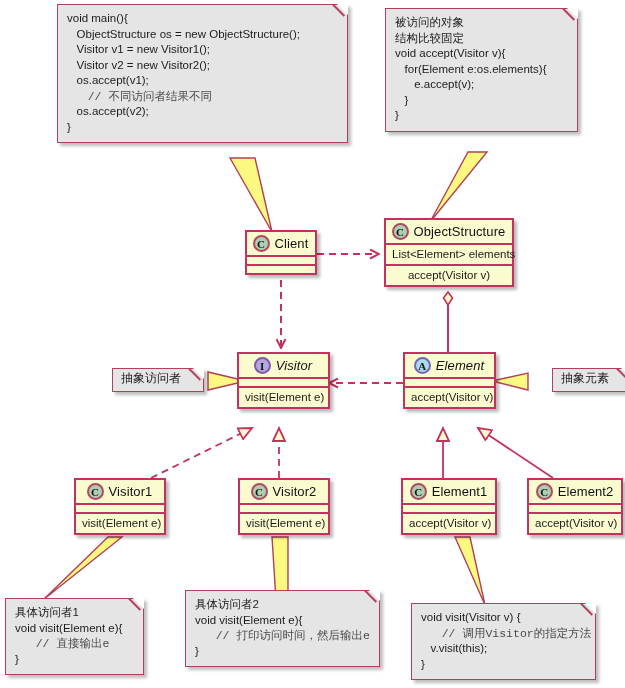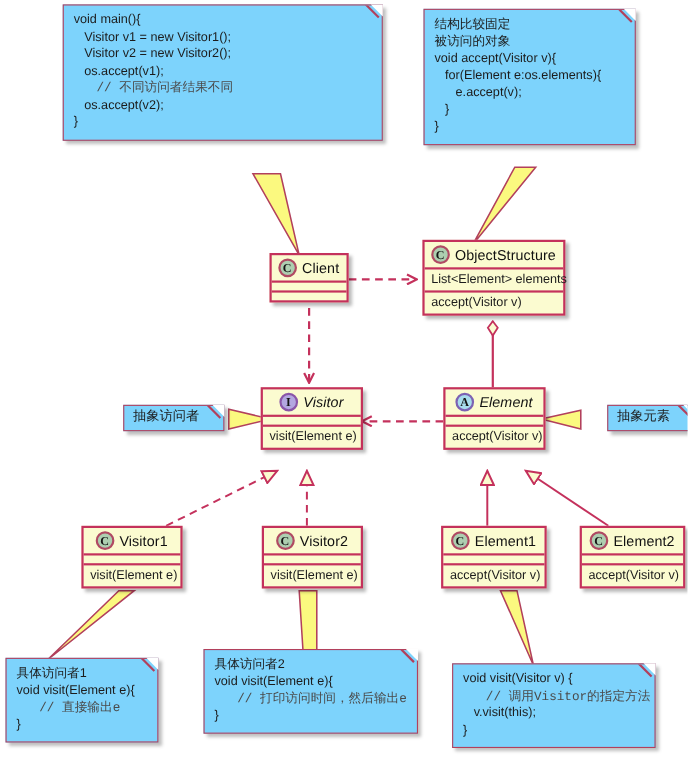--- a/index.html
+++ b/index.html
@@ -51,20 +51,21 @@
   }
   .uml-empty {
     height: 7px;
   }
   .uml-row {
     padding: 2px 6px 3px 6px;
     font-size: 11.5px;
     color: #1b1b1b;
     white-space: nowrap;
     line-height: 14px;
+    text-align: center;
   }
   .uml-name {
     font-size: 13px;
     color: #111111;
     letter-spacing: 0.1px;
   }
   .uml-name.italic { font-style: italic; }
 
   .stereo {
     width: 17px; height: 17px;
@@ -80,21 +81,21 @@
     box-sizing: border-box;
   }
   .stereo.c { background: #adceb0; border: 2px solid #b04a63; }
   .stereo.i { background: #b3a7e0; border: 2px solid #8a55a8; }
   .stereo.a { background: #a8dced; border: 2px solid #7c62b3; }
 
   
   .note {
     position: absolute;
     box-sizing: border-box;
-    background: #7dd3fc;
+    background: #e5e5e5;
     border: 1.5px solid #b2405c;
     box-shadow: 3px 3px 3px rgba(0,0,0,0.26);
     padding: 6px 9px 7px 9px;
     z-index: 6;
   }
   .note-fold {
     position: absolute;
     top: -1px; right: -1px;
     width: 0; height: 0;
     border-left: 11px solid transparent;
@@ -185,33 +186,34 @@
 
     <path d="M443,478 L443,428" fill="none" stroke="#c4315c" stroke-width="1.8" marker-end="url(#hollowTri)"></path>
 
     <path d="M553,478 L478,428" fill="none" stroke="#c4315c" stroke-width="1.8" marker-end="url(#hollowTri)"></path>
   </svg>
 
   <div class="note" style="left:57px; top:4px; width:291px;">
     <div class="note-fold"></div>
     <div class="note-fold-line"></div>
     <div class="note-line">void main(){</div>
+    <div class="note-line">   ObjectStructure os = new ObjectStructure();</div>
     <div class="note-line">   Visitor v1 = new Visitor1();</div>
     <div class="note-line">   Visitor v2 = new Visitor2();</div>
     <div class="note-line">   os.accept(v1);</div>
     <div class="note-line cmt">   // 不同访问者结果不同</div>
     <div class="note-line">   os.accept(v2);</div>
     <div class="note-line">}</div>
   </div>
 
   <div class="note" style="left:385px; top:8px; width:193px;">
     <div class="note-fold"></div>
     <div class="note-fold-line"></div>
+    <div class="note-line">被访问的对象</div>
     <div class="note-line">结构比较固定</div>
-    <div class="note-line">被访问的对象</div>
     <div class="note-line">void accept(Visitor v){</div>
     <div class="note-line">   for(Element e:os.elements){</div>
     <div class="note-line">      e.accept(v);</div>
     <div class="note-line">   }</div>
     <div class="note-line">}</div>
   </div>
 
   <div class="note small" style="left:112px; top:368px; width:92px; padding:3px 8px 4px 8px;">
     <div class="note-fold"></div>
     <div class="note-fold-line"></div>

